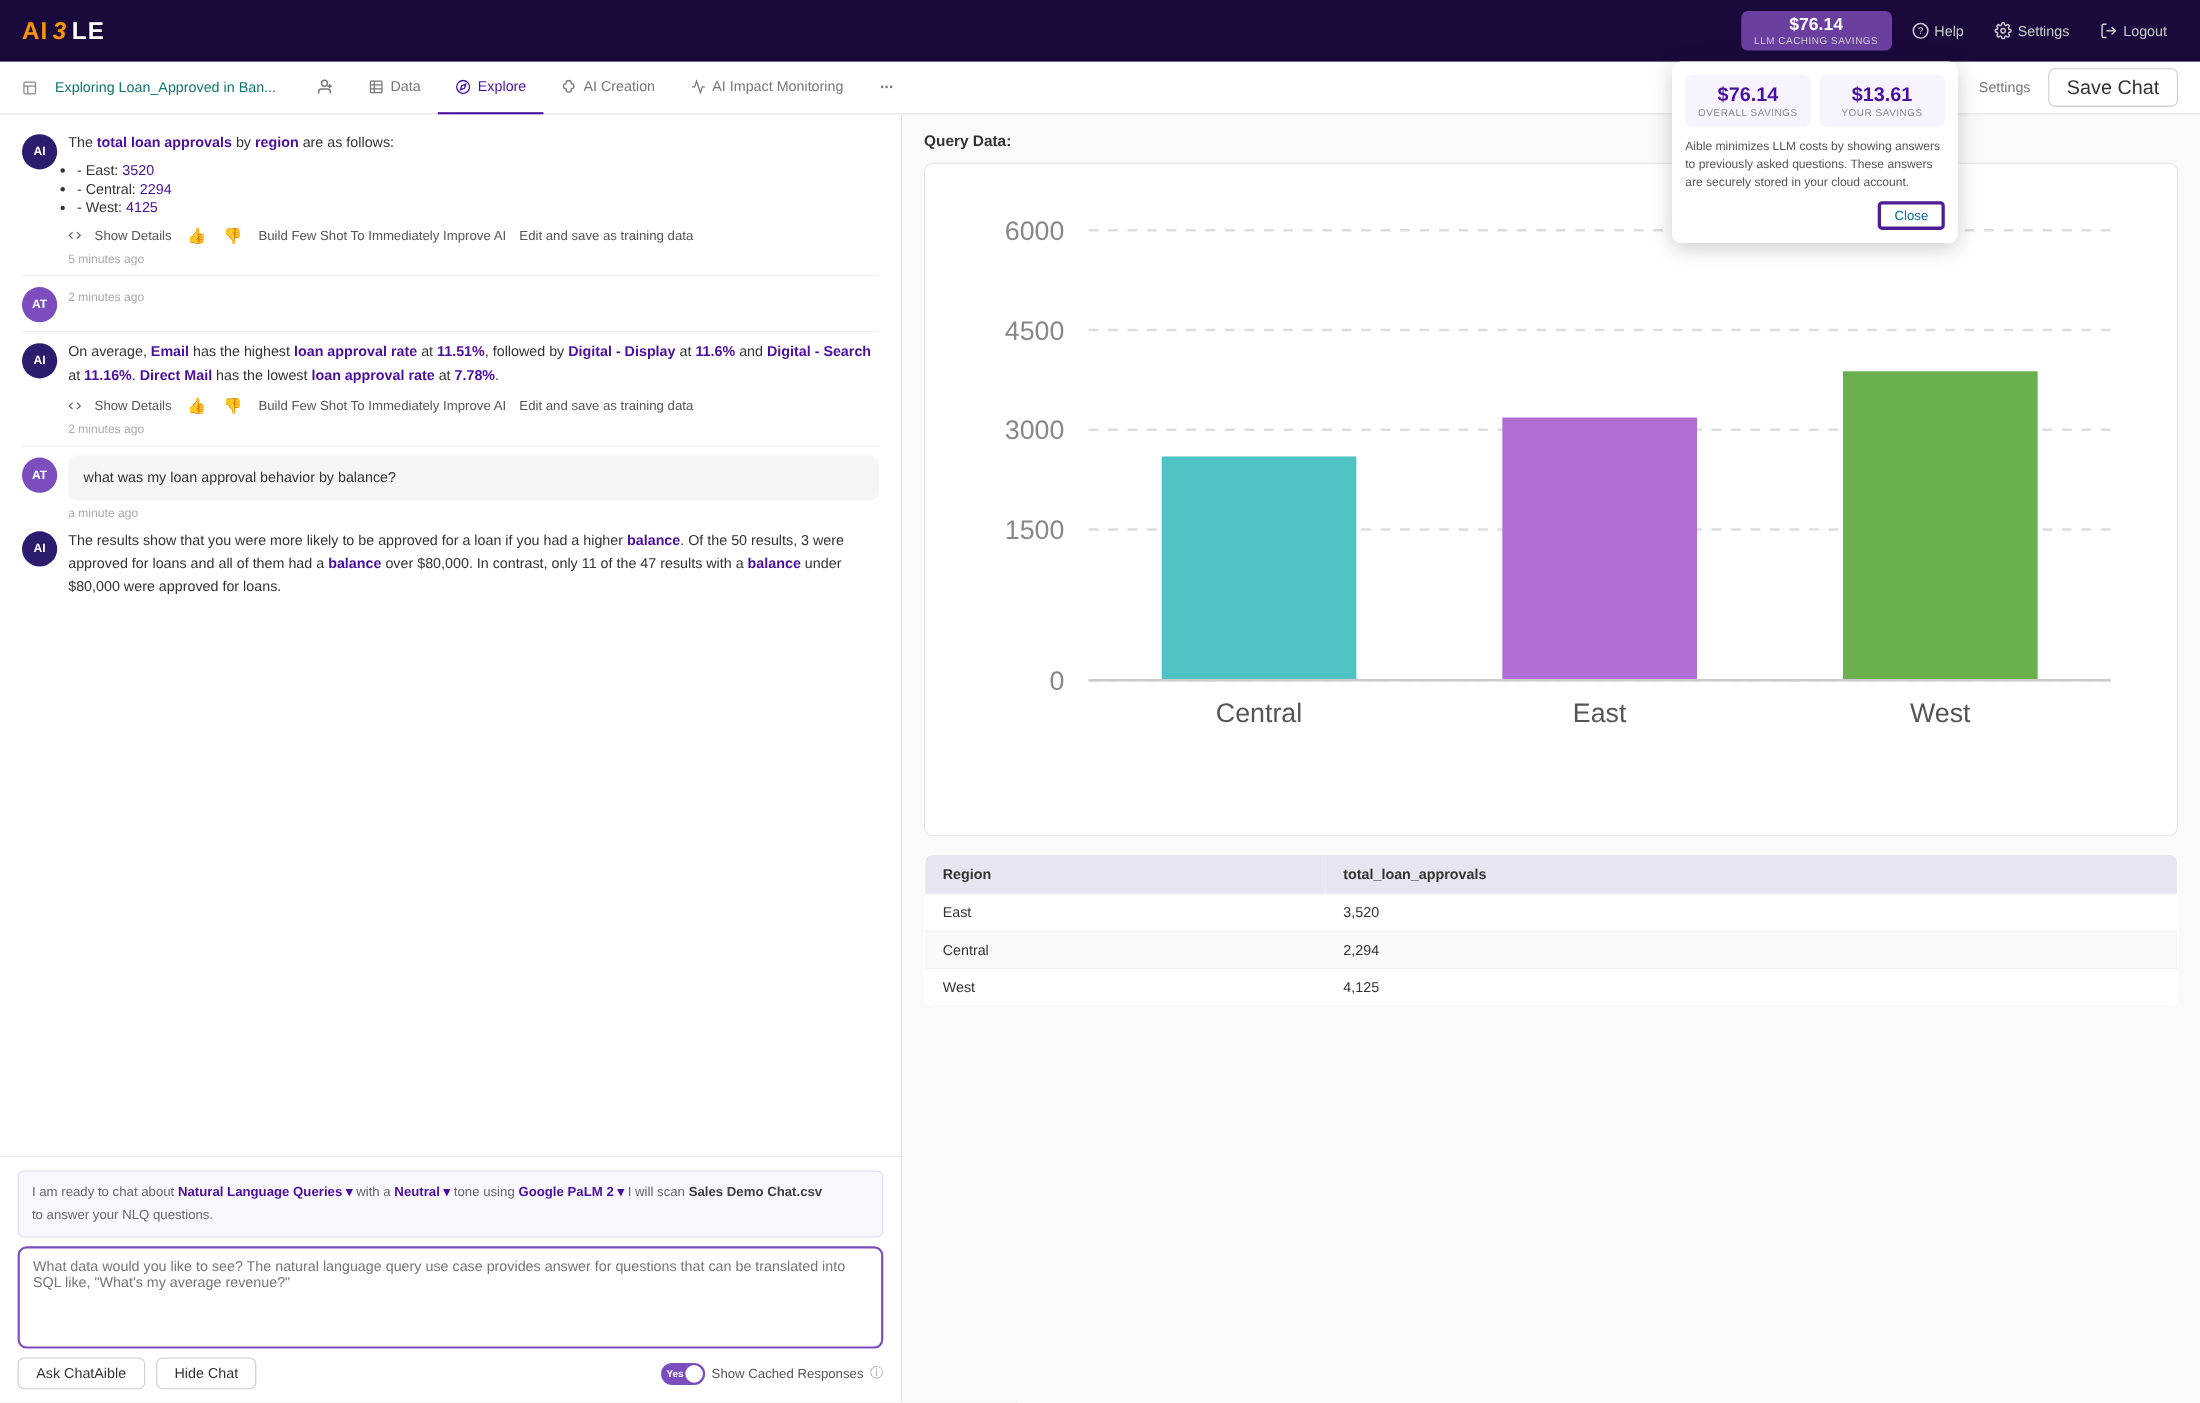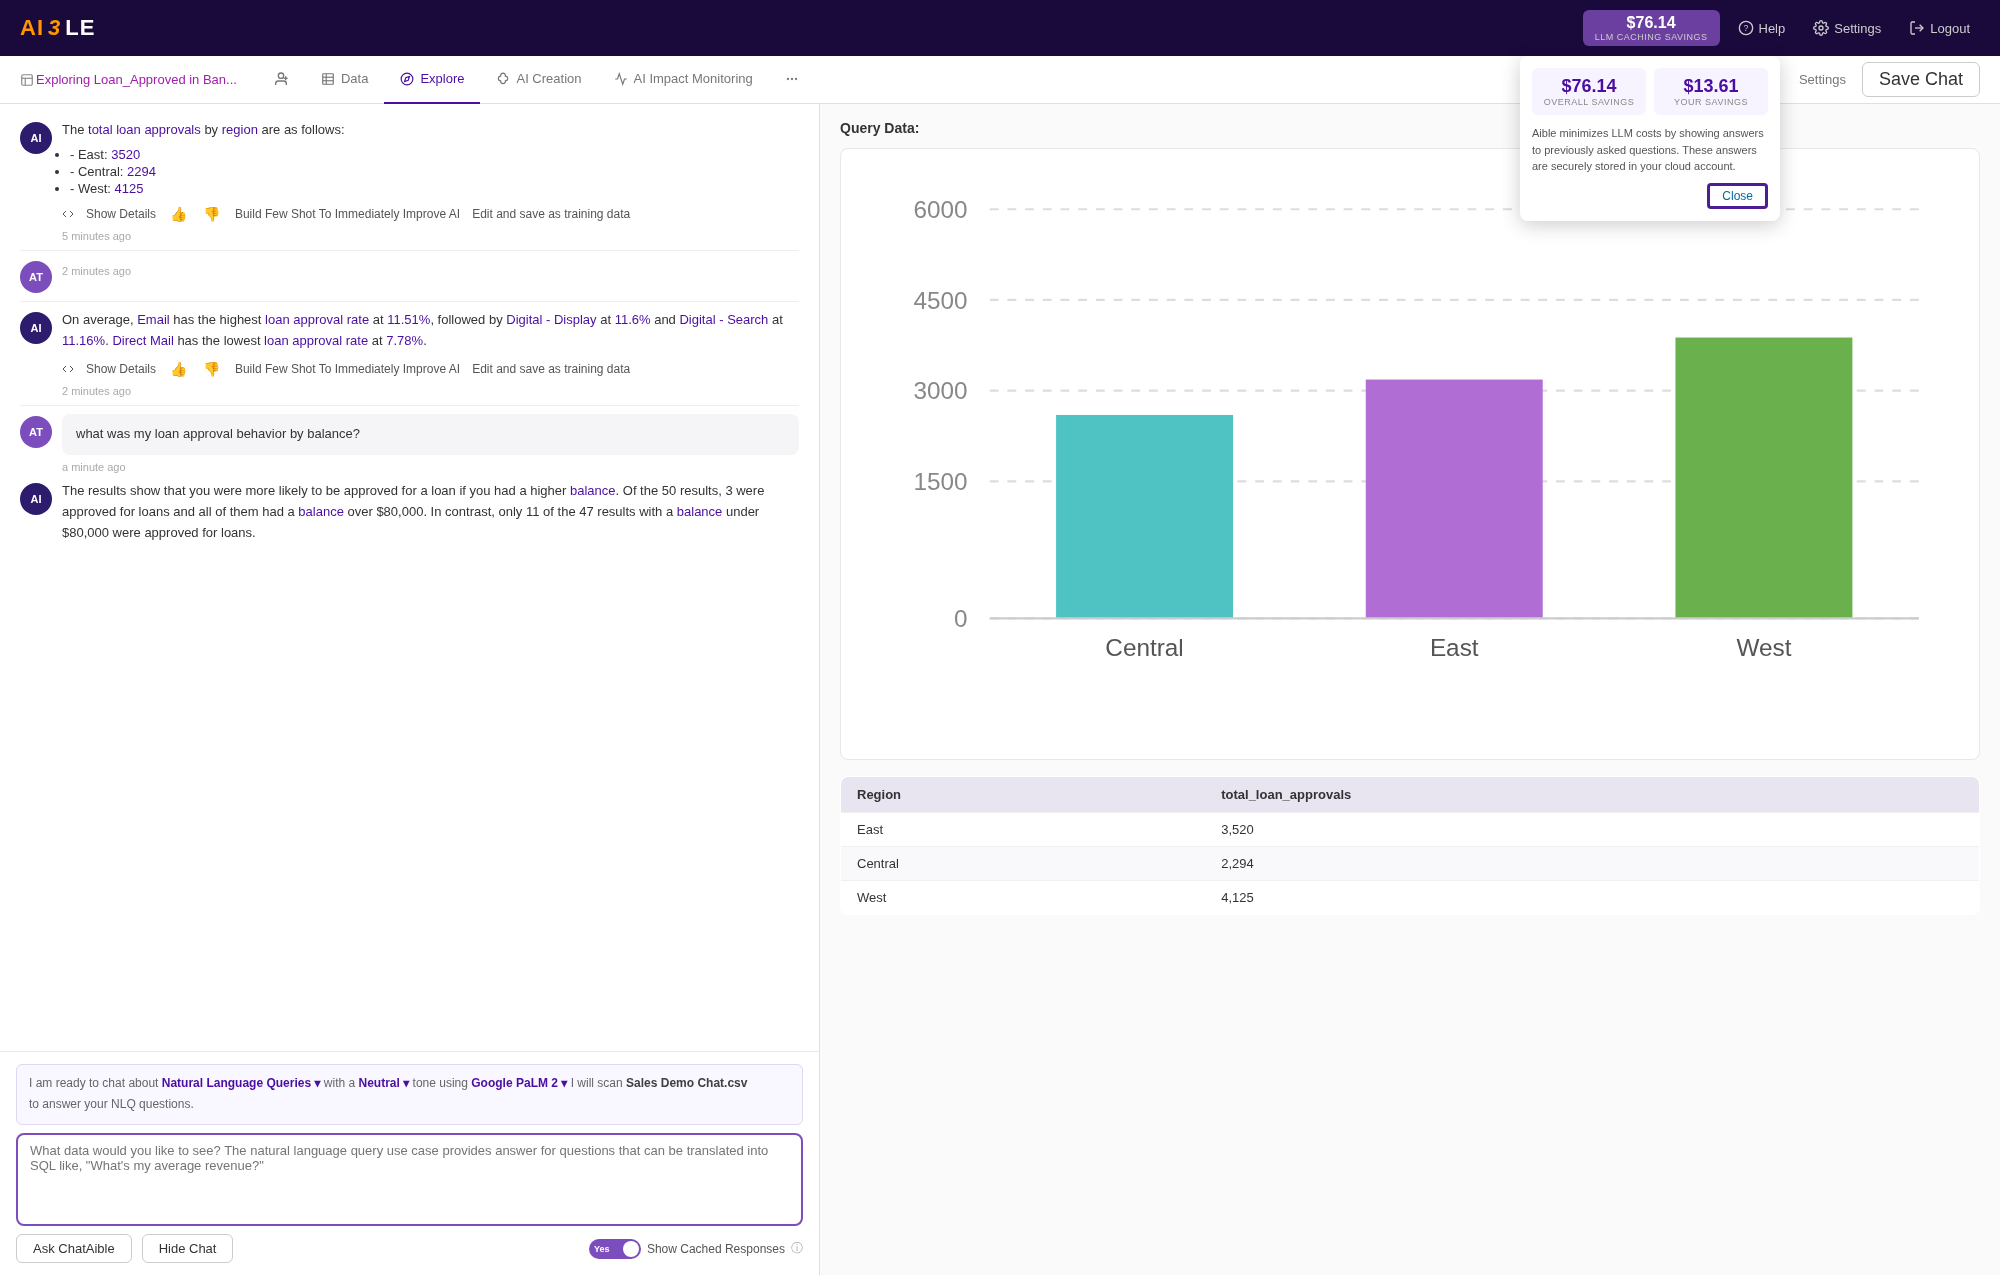--- a/index.html
+++ b/index.html
@@ -120,22 +120,22 @@
       border-bottom: 1px solid #e0e0e0;
       display: flex;
       align-items: center;
       padding: 0 20px;
       height: 48px;
       gap: 0;
     }
     .nav-breadcrumb {
       display: flex;
       align-items: center;
-      gap: 2px;
-      color: #a21caf;
+      gap: 16px;
+      color: #0f766e;
       font-size: 13px;
       margin-right: 20px;
       white-space: nowrap;
     }
     .nav-tabs {
       display: flex;
       align-items: center;
       gap: 0;
       flex: 1;
     }
@@ -228,21 +228,21 @@
       color: #fff;
     }
     .msg-content {
       flex: 1;
     }
     .msg-text {
       font-size: 13px;
       line-height: 1.6;
       color: #333;
     }
-    .link-blue { color: #4a0ea0; text-decoration: none; font-weight: 400; text-align: center; }
+    .link-blue { color: #4a0ea0; text-decoration: none; font-weight: 700; text-align: center; }
     .msg-list { margin: 6px 0 6px 8px; }
     .msg-list li { color: #333; margin-bottom: 2px; font-size: 13px; }
     .msg-list li span { color: #4a0ea0; font-weight: 500; }
     .msg-actions {
       display: flex;
       align-items: center;
       gap: 12px;
       margin-top: 8px;
       flex-wrap: wrap;
     }
@@ -361,21 +361,21 @@
       margin-left: auto;
       display: flex;
       align-items: center;
       gap: 6px;
       font-size: 12px;
       color: #555;
     }
     .toggle-switch {
       display: inline-flex;
       align-items: center;
-      width: 52px;
+      width: 40px;
       height: 20px;
       background: #7c4dbd;
       border-radius: 10px;
       position: relative;
       cursor: pointer;
     }
     .toggle-label-yes {
       font-size: 9px;
       color: #fff;
       position: absolute;

